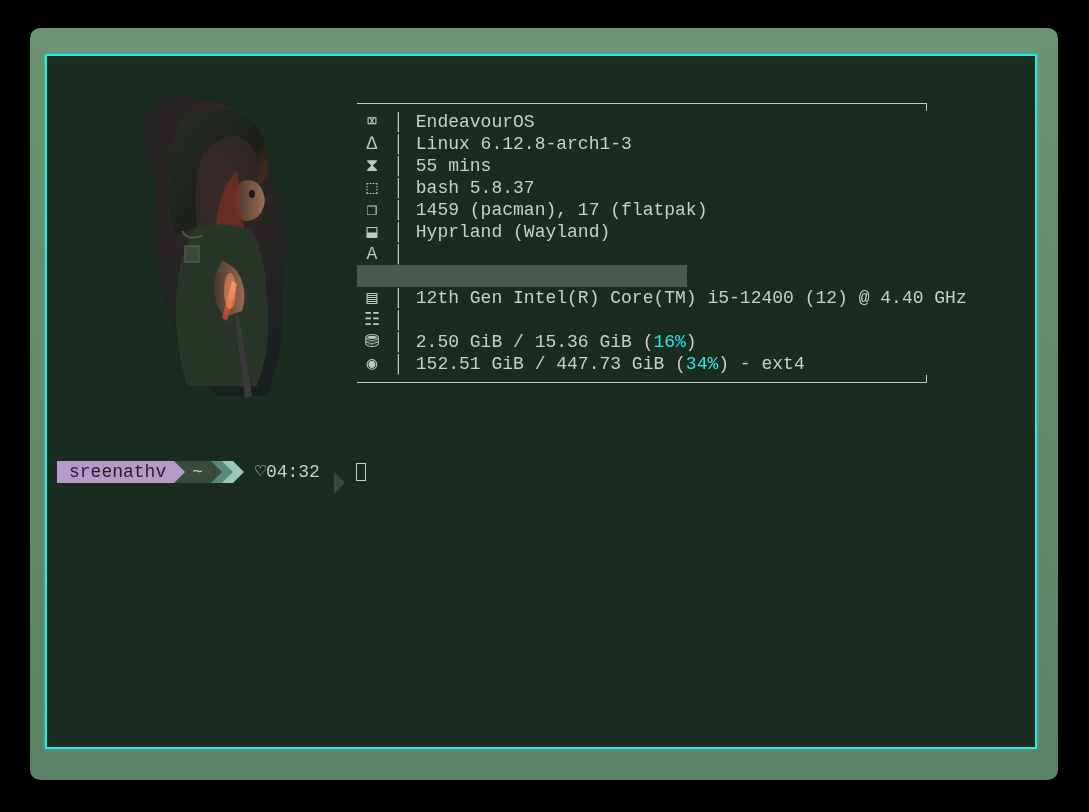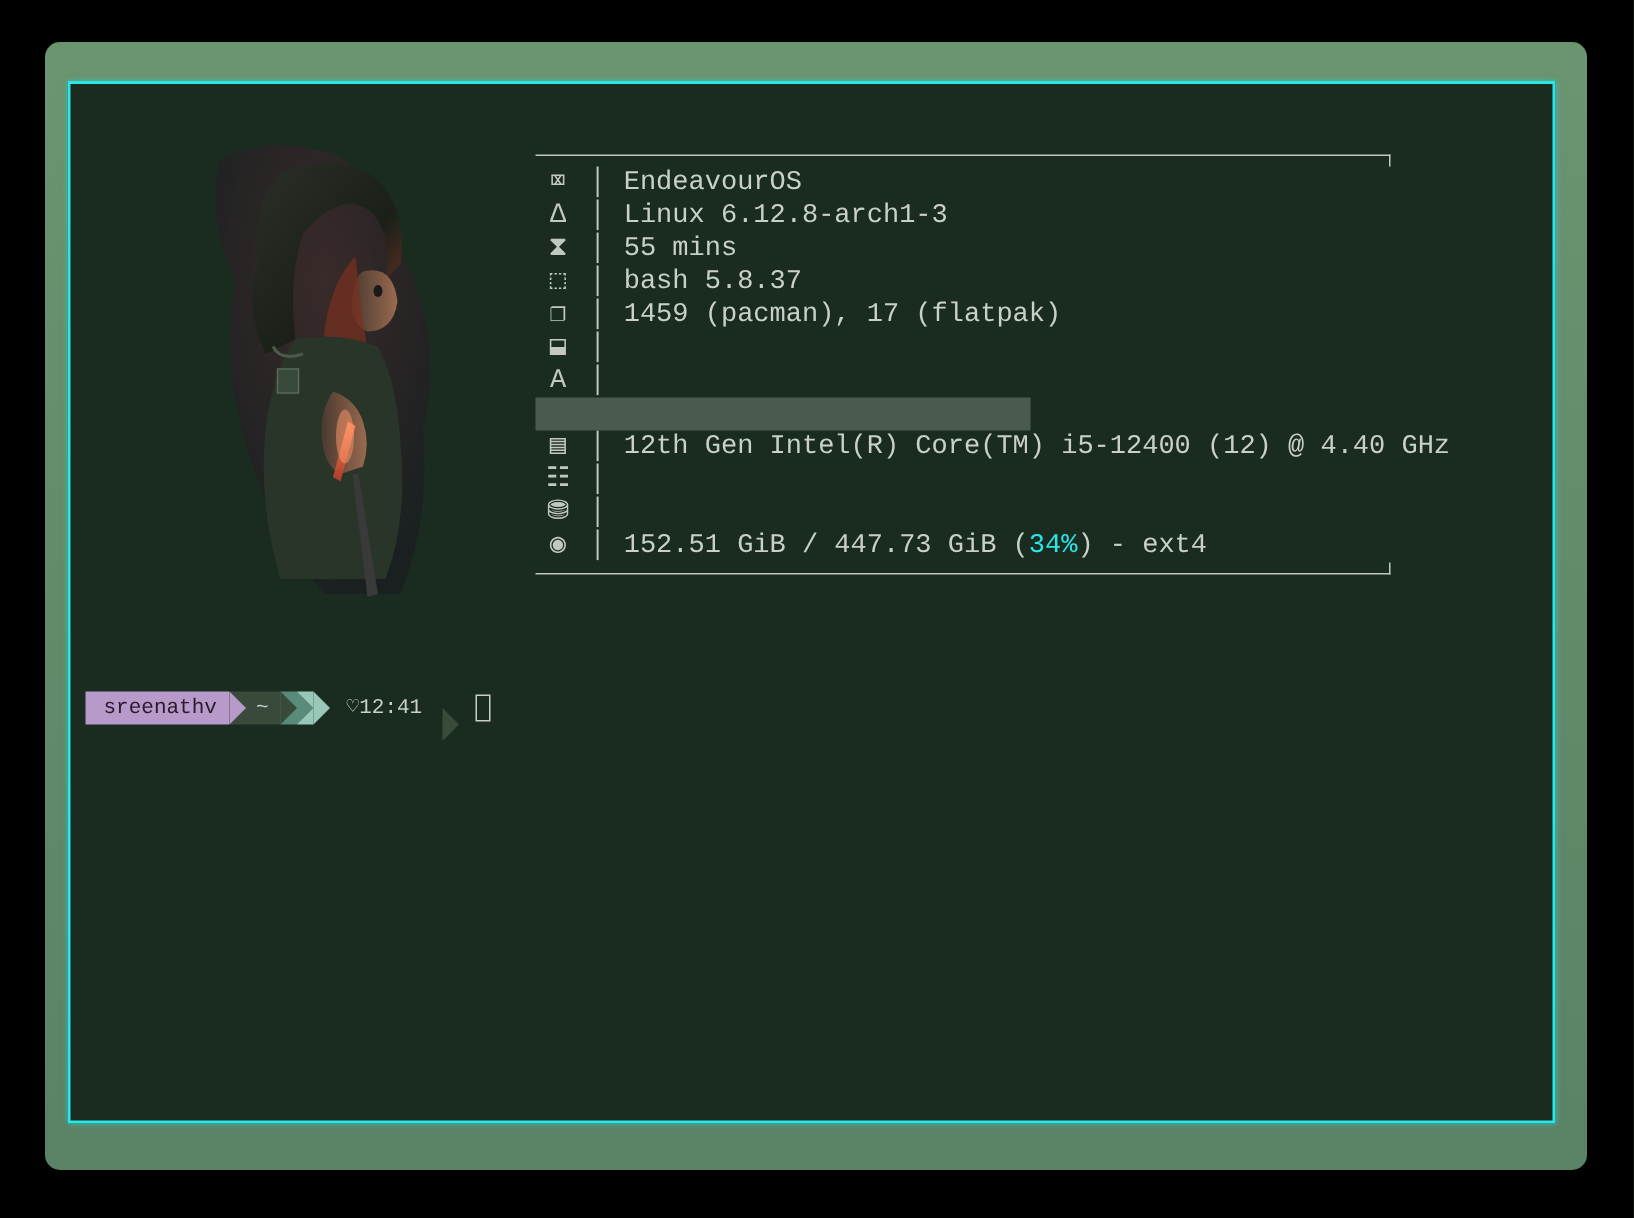--- a/index.html
+++ b/index.html
@@ -112,21 +112,21 @@
       height: 22px;
       background: #4a5a4f;
     }
     .pct { color: #2ae6e6; }
     .prompt {
       margin-top: 45px;
       margin-left: 0px;
       display: flex;
       align-items: center;
       height: 22px;
-      font-size: 14px;
+      font-size: 18px;
     }
     .seg {
       height: 22px;
       display: inline-flex;
       align-items: center;
       padding: 0 8px 0 12px;
       position: relative;
       color: #1a1a1a;
     }
     .seg::after {
@@ -236,45 +236,45 @@
         </div>
 
         <div class="info-box">
           <div class="box-top"></div>
           <div id="info-rows">
               <div class="info-row"><span class="info-icon">⌧</span><span class="info-sep">│</span><span class="info-value">EndeavourOS</span></div>
               <div class="info-row"><span class="info-icon">∆</span><span class="info-sep">│</span><span class="info-value">Linux 6.12.8-arch1-3</span></div>
               <div class="info-row"><span class="info-icon">⧗</span><span class="info-sep">│</span><span class="info-value">55 mins</span></div>
               <div class="info-row"><span class="info-icon">⬚</span><span class="info-sep">│</span><span class="info-value">bash 5.8.37</span></div>
               <div class="info-row"><span class="info-icon">❐</span><span class="info-sep">│</span><span class="info-value">1459 (pacman), 17 (flatpak)</span></div>
-              <div class="info-row"><span class="info-icon">⬓</span><span class="info-sep">│</span></div>
+              <div class="info-row"><span class="info-icon">⬓</span><span class="info-sep">│</span><span class="info-value">Hyprland (Wayland)</span></div>
               <div class="info-row"><span class="info-icon">A</span><span class="info-sep">│</span></div>
               <div class="redacted-row">
                 <div class="redacted-bar"></div>
               </div>
               <div class="info-row"><span class="info-icon">▤</span><span class="info-sep">│</span><span class="info-value">12th Gen Intel(R) Core(TM) i5-12400 (12) @ 4.40 GHz</span></div>
               <div class="info-row"><span class="info-icon">☷</span><span class="info-sep">│</span></div>
-              <div class="info-row"><span class="info-icon">⛃</span><span class="info-sep">│</span></div>
+              <div class="info-row"><span class="info-icon">⛃</span><span class="info-sep">│</span><span class="info-value"><span>2.50 GiB / 15.36 GiB (</span><span class="pct">16%</span><span>)</span></span></div>
               <div class="info-row"><span class="info-icon">◉</span><span class="info-sep">│</span><span class="info-value"><span>152.51 GiB / 447.73 GiB (</span><span class="pct">34%</span><span>) - ext4</span></span></div>
             </div>
           <div class="box-bottom"></div>
         </div>
       </div>
 
       <div class="prompt">
         <span class="seg seg-user">
             <span class="txt">sreenathv</span>
           </span>
         <span class="seg seg-dir">
             <span class="txt">~</span>
           </span>
         <span class="seg seg-arrow1"></span>
         <span class="seg seg-arrow2"></span>
         <span class="seg seg-time">
-            <span class="txt"><span>♡</span><span>12:41</span></span>
+            <span class="txt"><span>♡</span><span>04:32</span></span>
           </span>
         <span class="seg-end"></span>
         <span class="cursor-box"></span>
       </div>
 
     </div>
   </div>
 </div>
 
 </body></html>

